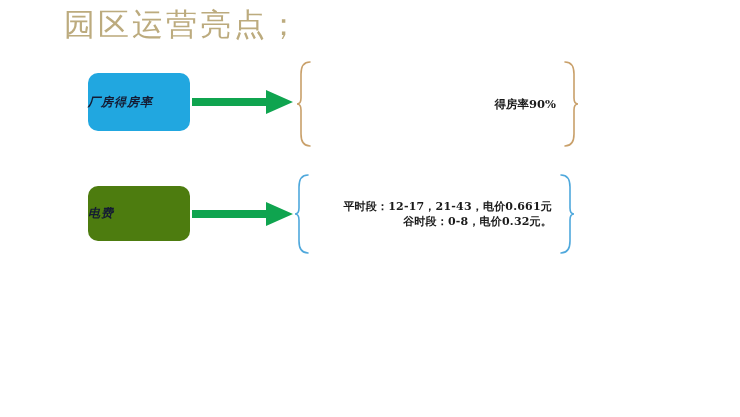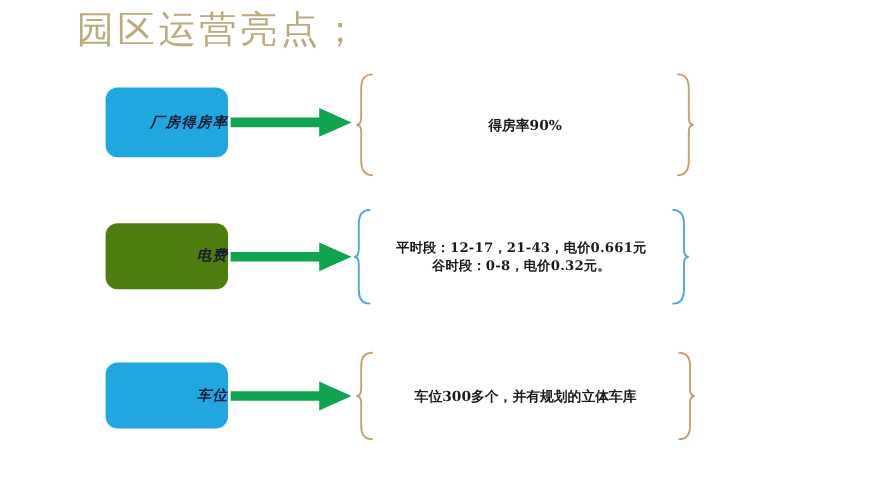--- a/index.html
+++ b/index.html
@@ -50,21 +50,21 @@
   .row-3 { top: 292px; height: 78px; }
 
   
   .label-box {
     position: absolute;
     left: 88px;
     width: 102px;
     border-radius: 10px;
     display: flex;
     align-items: center;
-    justify-content: flex-end;
+    justify-content: flex-start;
     box-sizing: border-box;
   }
   .label-box .label-text {
     font-family: "DejaVu Serif", "Liberation Serif", serif;
     font-weight: bold;
     font-style: italic;
     font-size: 12px;
     letter-spacing: 1px;
     color: #141b33;
     white-space: nowrap;
@@ -117,21 +117,21 @@
   .brace svg { display: block; width: 100%; height: 100%; }
   .brace-left  { left: 0; }
   .brace-right { right: 0; }
 
   .brace-content {
     position: absolute;
     left: 24px;
     right: 24px;
     top: 50%;
     transform: translateY(-50%);
-    text-align: center;
+    text-align: right;
     font-family: "DejaVu Serif", "Liberation Serif", serif;
     font-weight: bold;
     font-size: 11.5px;
     color: #1a1a1a;
     line-height: 16px;
   }
   .brace-content.multiline {
     font-size: 11px;
     line-height: 15px;
     letter-spacing: 0.2px;
@@ -207,44 +207,14 @@
       </div>
 
       <div class="brace brace-right">
         <svg viewBox="0 0 18 82" preserveAspectRatio="none" xmlns="http://www.w3.org/2000/svg">
           <path d="M3,2 C10,2 12,7 12,14 L12,35 C12,40 14,41 16,41 C14,41 12,42 12,47 L12,68 C12,75 10,80 3,80" fill="none" stroke="#4FA8DC" stroke-width="1.6" stroke-linecap="round"></path>
         </svg>
       </div>
     </div>
   </div>
 
-  <div class="row row-3">
-
-    <div class="label-box">
-      <span class="label-text">车位</span>
-    </div>
-
-    <div class="arrow">
-      <svg viewBox="0 0 102 30" xmlns="http://www.w3.org/2000/svg">
-        <path d="M0,11 L74,11 L74,3 L101,15 L74,27 L74,19 L0,19 Z" fill="#0FA44F"></path>
-      </svg>
-    </div>
-
-    <div class="brace-block">
-      <div class="brace brace-left">
-        <svg viewBox="0 0 18 76" preserveAspectRatio="none" xmlns="http://www.w3.org/2000/svg">
-          <path d="M15,2 C8,2 6,7 6,13 L6,32 C6,37 4,38 2,38 C4,38 6,39 6,44 L6,63 C6,69 8,74 15,74" fill="none" stroke="#C9A06A" stroke-width="1.6" stroke-linecap="round"></path>
-        </svg>
-      </div>
-
-      <div class="brace-content">
-        <span class="line">车位300多个，并有规划的立体车库</span>
-      </div>
-
-      <div class="brace brace-right">
-        <svg viewBox="0 0 18 76" preserveAspectRatio="none" xmlns="http://www.w3.org/2000/svg">
-          <path d="M3,2 C10,2 12,7 12,13 L12,32 C12,37 14,38 16,38 C14,38 12,39 12,44 L12,63 C12,69 10,74 3,74" fill="none" stroke="#C9A06A" stroke-width="1.6" stroke-linecap="round"></path>
-        </svg>
-      </div>
-    </div>
-  </div>
 
 </div>
 
 </body></html>

